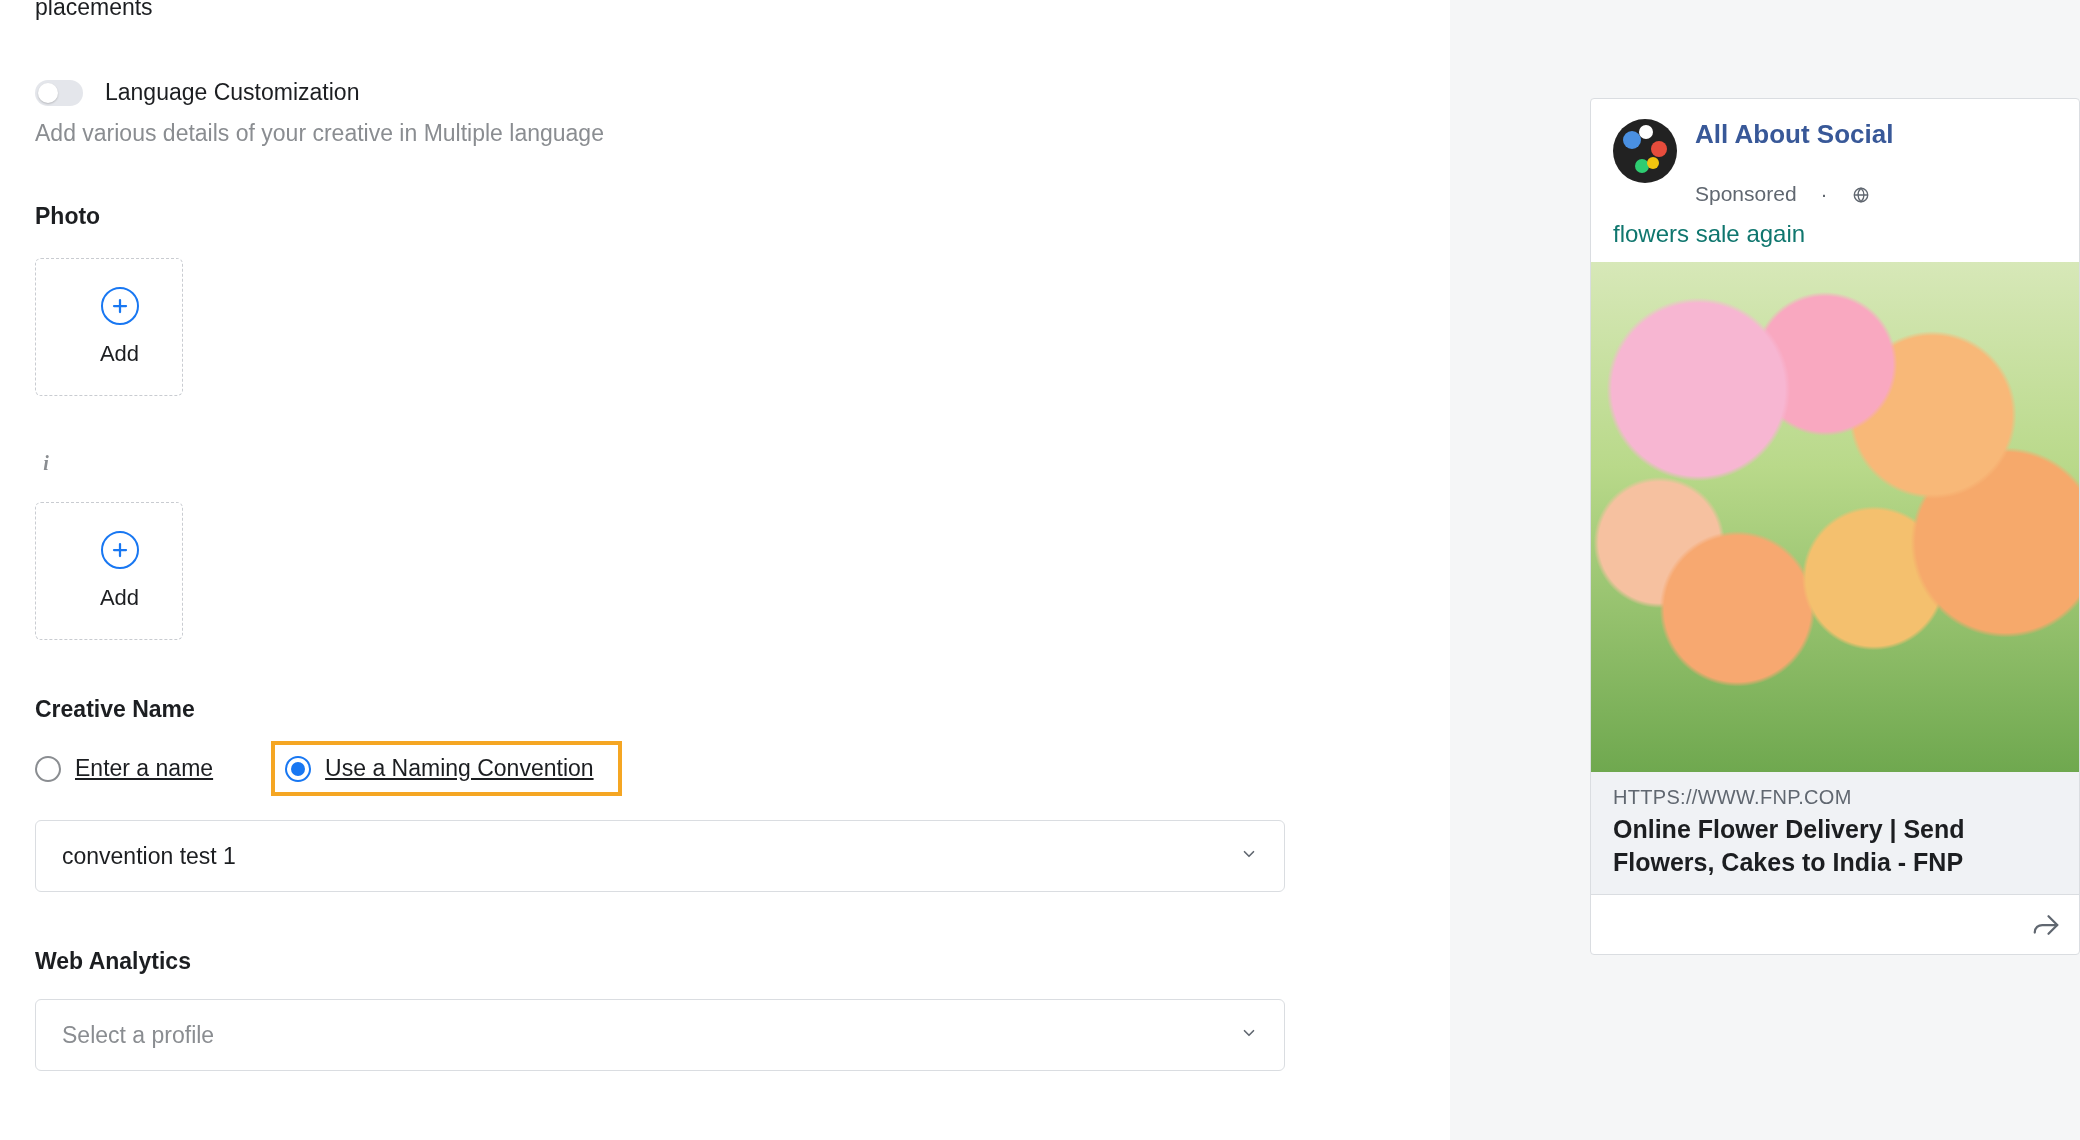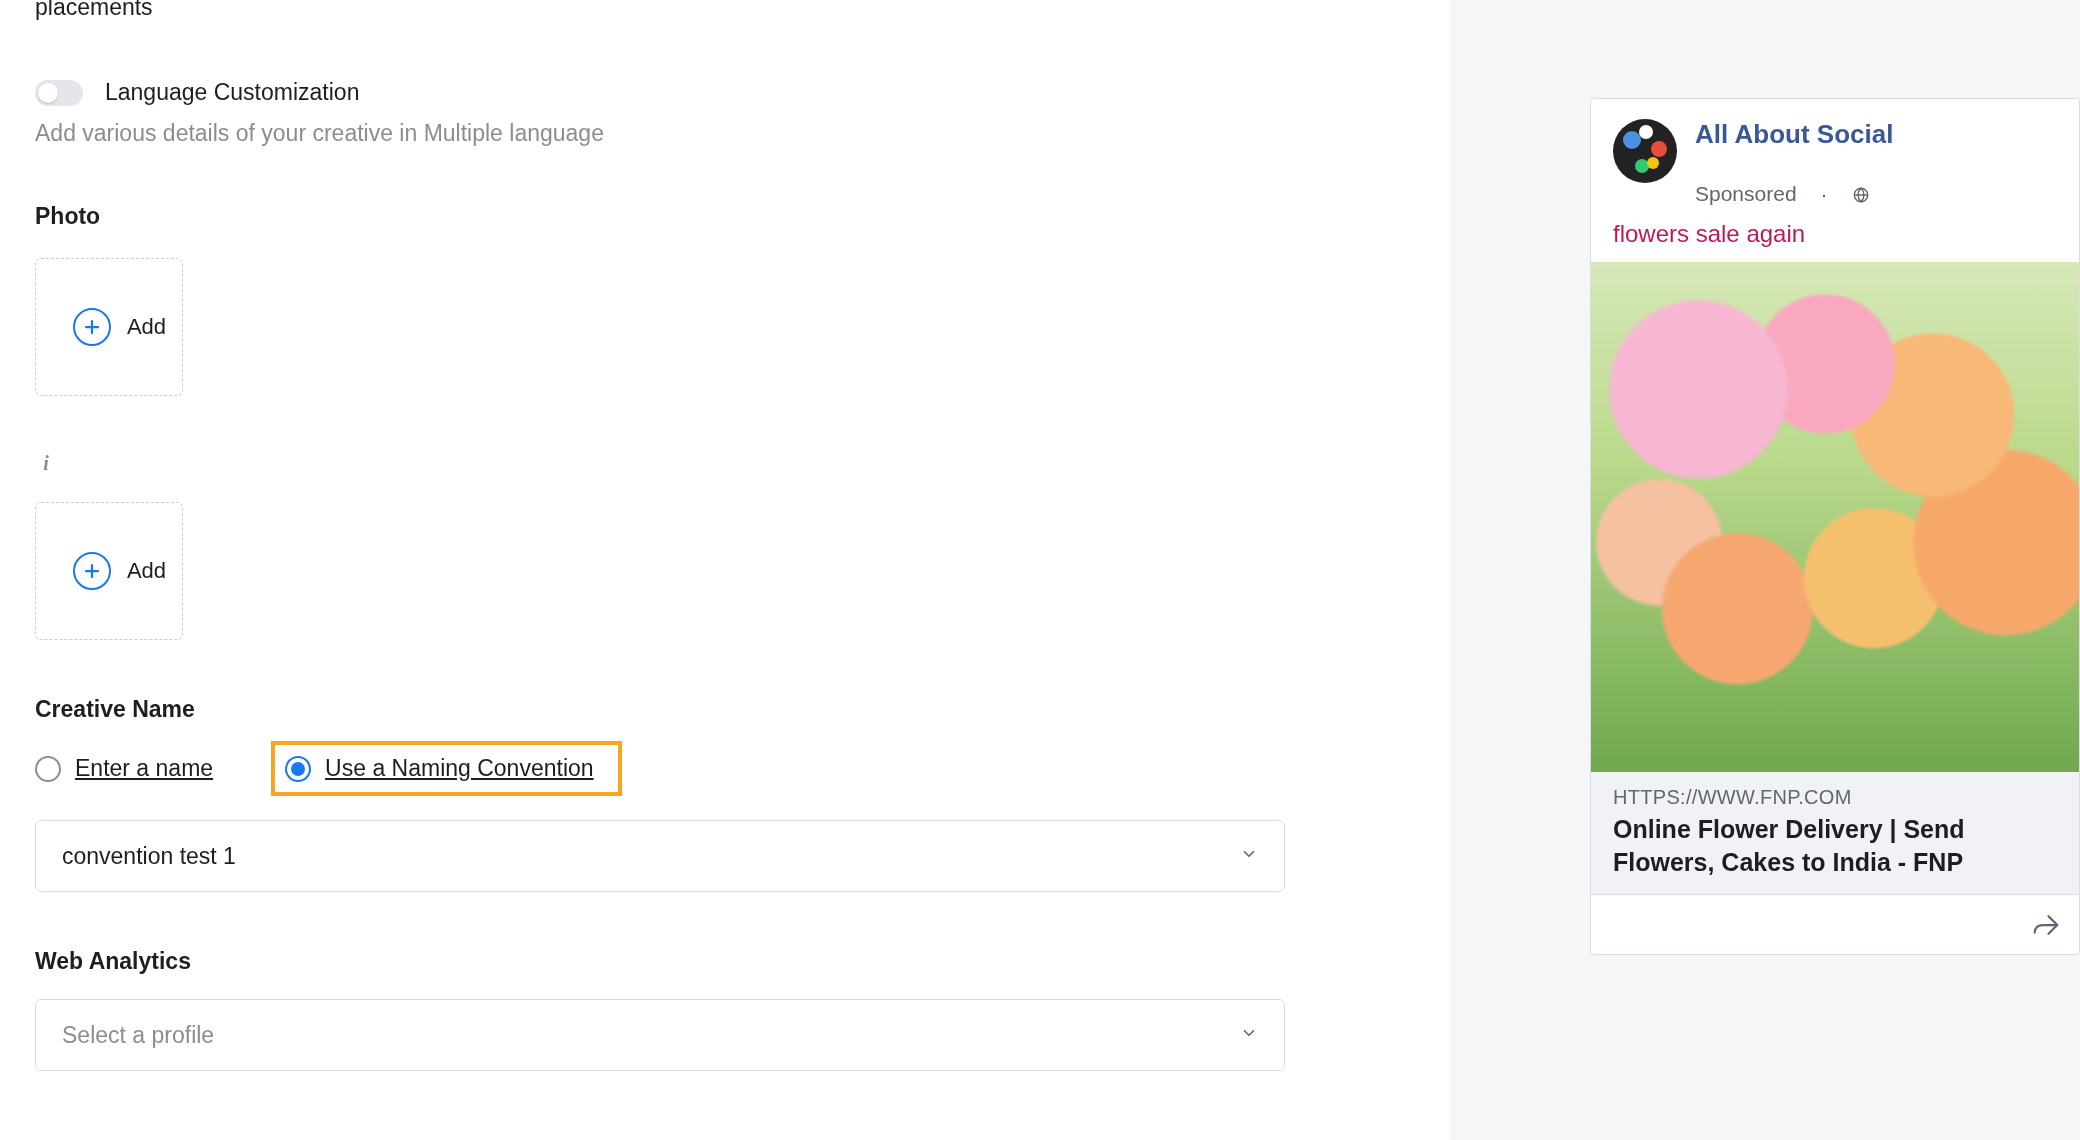--- a/index.html
+++ b/index.html
@@ -53,21 +53,21 @@
     }
     .toggle-label { font-size:23px; color:#1c1e21; }
     .helper-text { color:#8a8d91; font-size:23px; margin-top:14px; }
     .section-label { font-size:23px; color:#1c1e21; margin-top:56px;font-weight:bold; }
     .section-label.cn { font-weight:600; }
     .add-tile {
       margin-top:28px;
       width:148px; height:138px;
       border:1.5px dashed #c9ccd1;
       border-radius:6px;
-      display:flex; flex-direction:row;
+      display:flex; flex-direction:column;
       align-items:center; justify-content:center;
       gap:16px;
       cursor:pointer;
       padding-left:21px;
     }
     .plus-circle {
       width:38px; height:38px;
       border:2.5px solid #1877f2;
       border-radius:50%;
       display:flex; align-items:center; justify-content:center;
@@ -147,21 +147,21 @@
     .avatar::before { width:18px; height:18px; background:#4a90e2; left:10px; top:12px; }
     .avatar::after { width:16px; height:16px; background:#e74c3c; right:10px; top:22px; }
     .avatar .d1,.avatar .d2,.avatar .d3 { position:absolute; border-radius:50%; }
     .avatar .d1 { width:14px;height:14px;background:#fff;left:26px;top:6px;}
     .avatar .d2 { width:14px;height:14px;background:#2ecc71;left:22px;bottom:10px;}
     .avatar .d3 { width:12px;height:12px;background:#f1c40f;right:18px;bottom:14px;}
     .pv-meta { display:flex; flex-direction:column; gap:4px; }
     .pv-page-name { color:#385898; font-weight:700; font-size:26px; }
     .pv-sponsored { color:#606770; font-size:21px; display:flex; align-items:center; gap:24px;margin-top:28px;}
     .globe-icon { width:18px;height:18px; }
-    .pv-body { padding:8px 22px 14px 22px; font-size:24px; color:#be185d;}
+    .pv-body { padding:8px 22px 14px 22px; font-size:24px; color:#0f766e;}
     .pv-image {
       width:100%; height:510px;
       background:
         radial-gradient(circle at 22% 25%, #f7b6d2 0 16%, transparent 17%),
         radial-gradient(circle at 48% 20%, #f9a8c0 0 14%, transparent 15%),
         radial-gradient(circle at 70% 30%, #f8b878 0 16%, transparent 17%),
         radial-gradient(circle at 85% 55%, #f6a96b 0 18%, transparent 19%),
         radial-gradient(circle at 58% 62%, #f4c06e 0 16%, transparent 17%),
         radial-gradient(circle at 30% 68%, #f7a870 0 15%, transparent 16%),
         radial-gradient(circle at 14% 55%, #f6c1a0 0 12%, transparent 13%),

